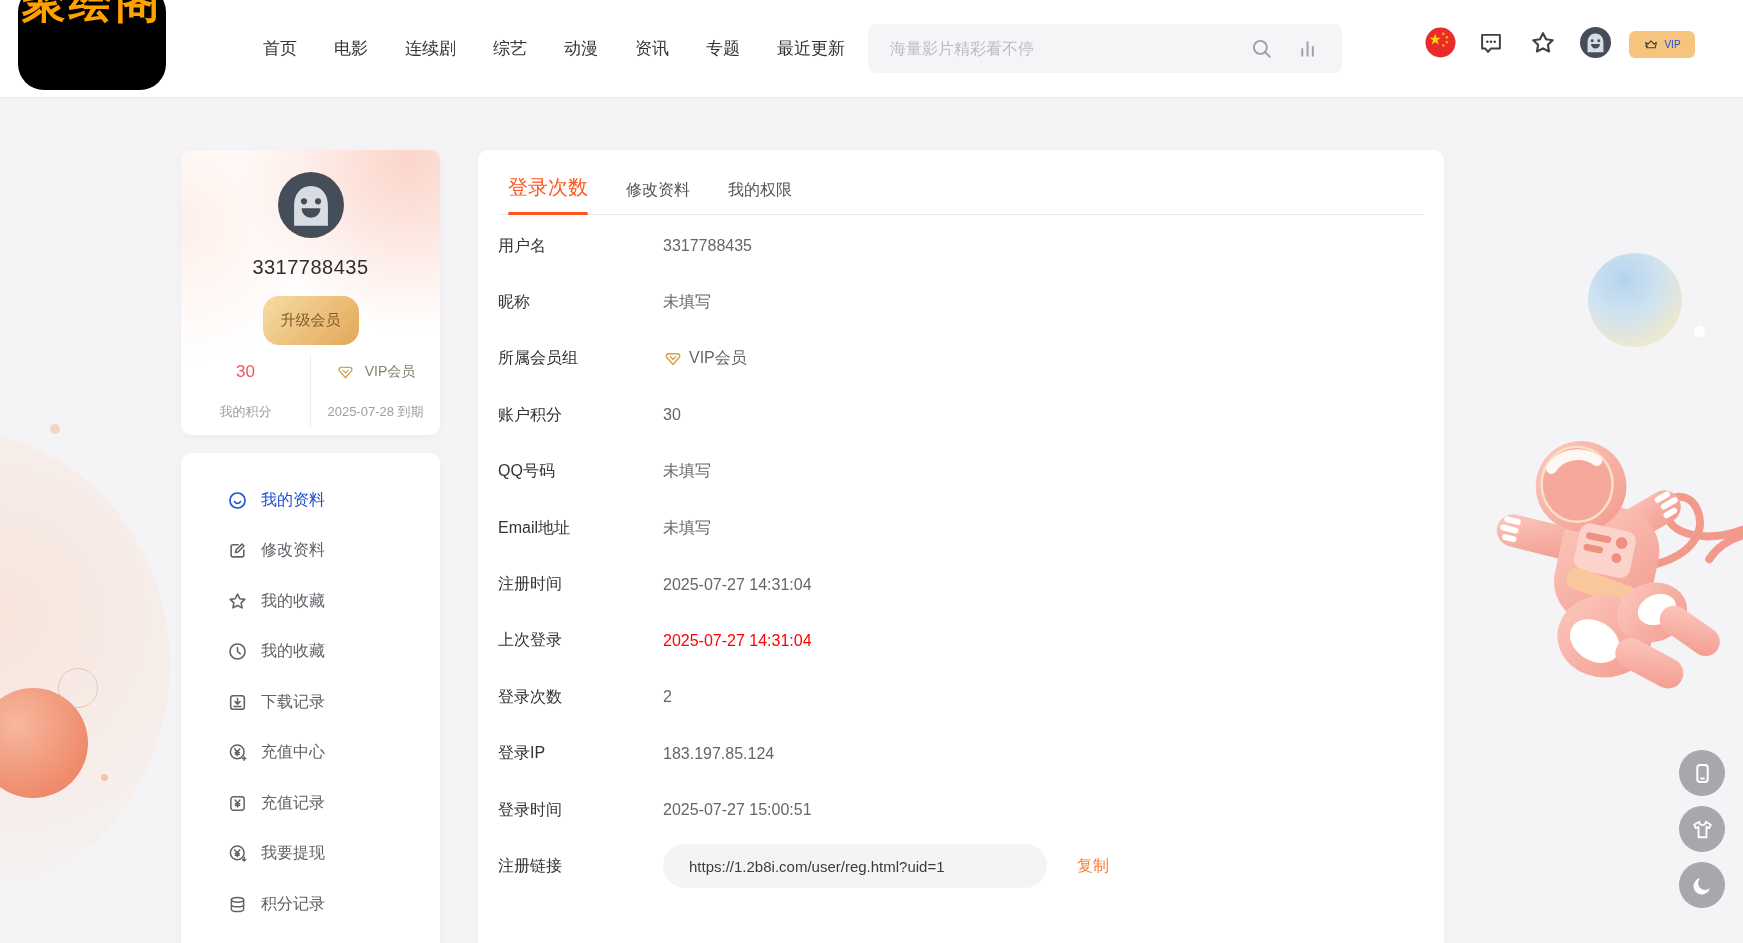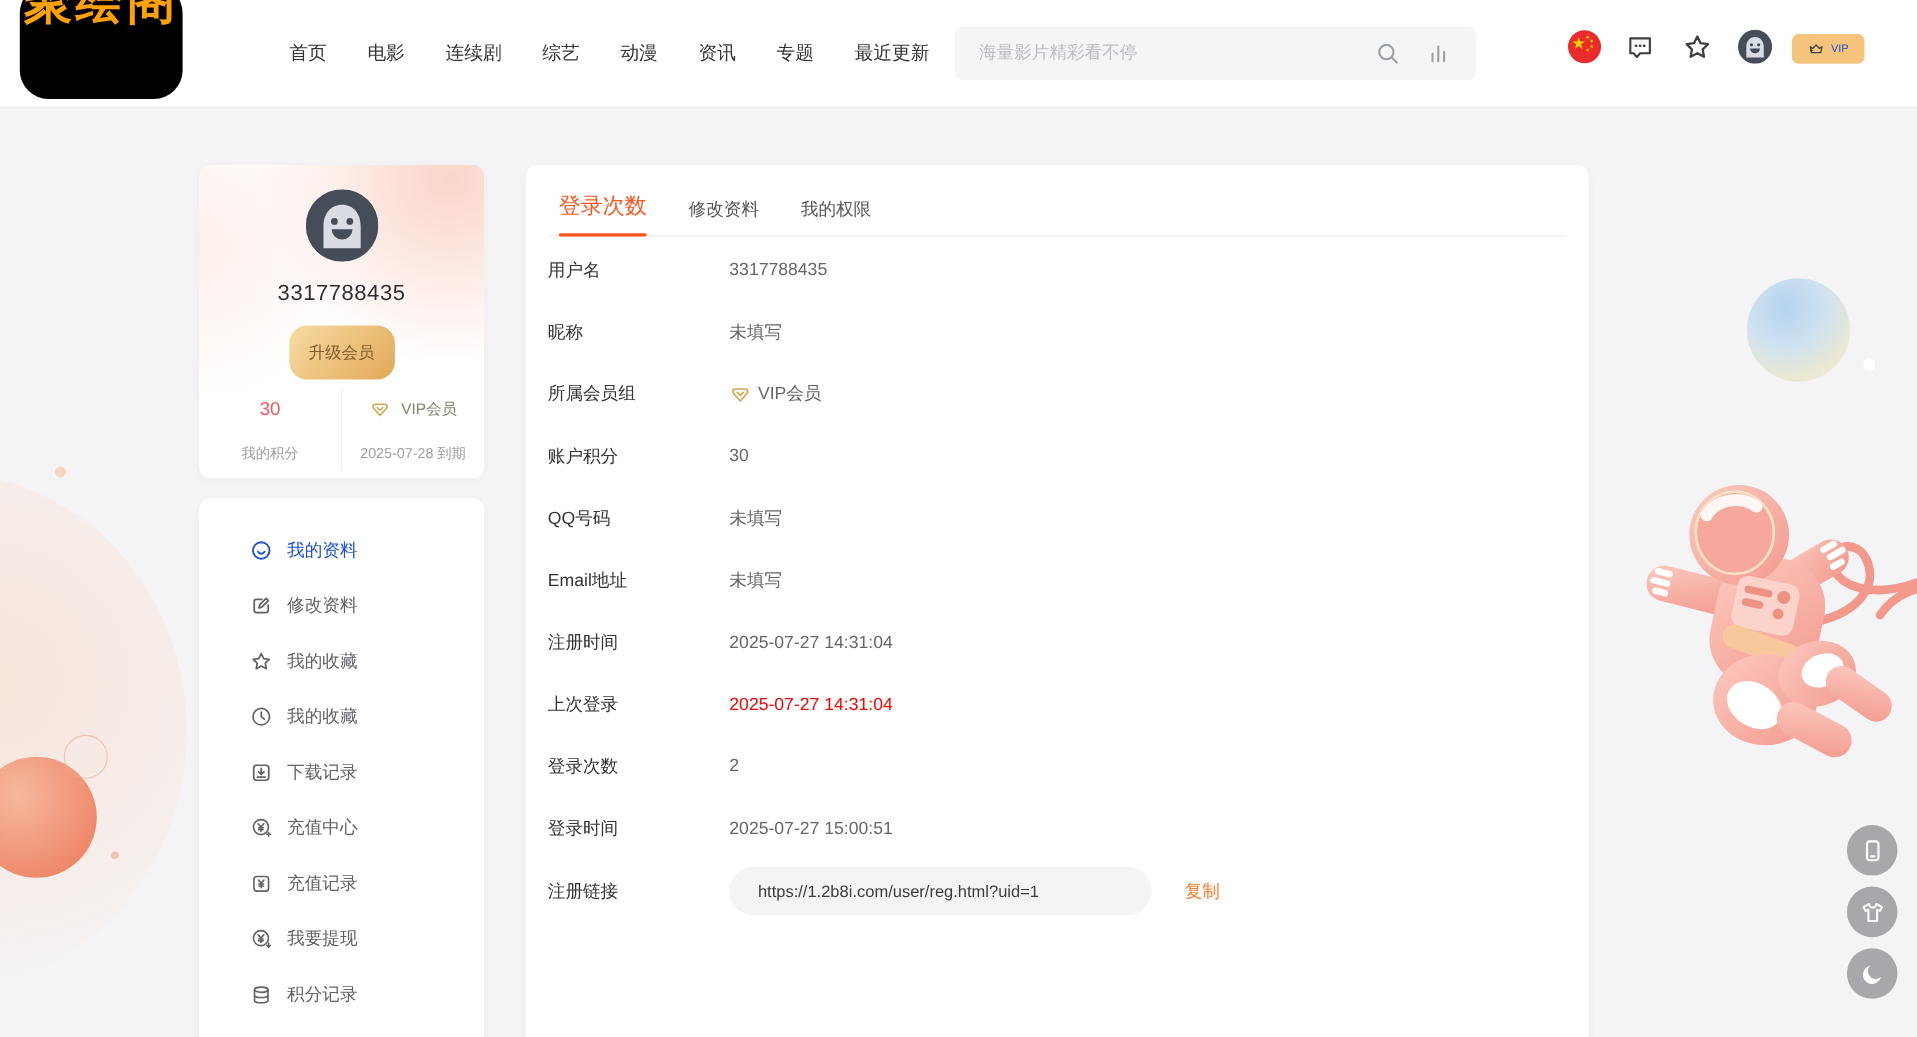--- a/index.html
+++ b/index.html
@@ -427,20 +427,28 @@
         </div>
         <div class="info-row">
           <div class="info-label">登录次数</div>
           <div class="info-value-wrap">
 
             <span class="info-value plain">2</span>
 
           </div>
         </div>
         <div class="info-row">
+          <div class="info-label">登录IP</div>
+          <div class="info-value-wrap">
+
+            <span class="info-value plain">183.197.85.124</span>
+
+          </div>
+        </div>
+        <div class="info-row">
           <div class="info-label">登录时间</div>
           <div class="info-value-wrap">
 
             <span class="info-value plain">2025-07-27 15:00:51</span>
 
           </div>
         </div>
         <div class="info-row type-link_input">
           <div class="info-label">注册链接</div>
           <div class="info-value-wrap">

